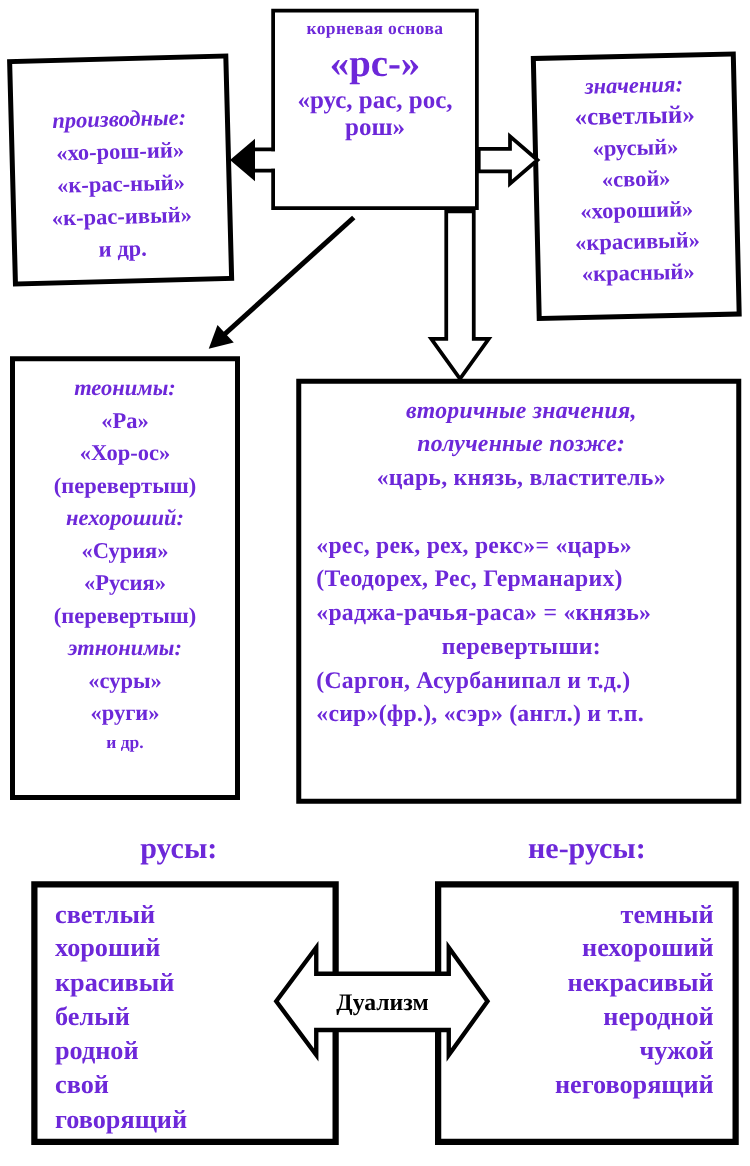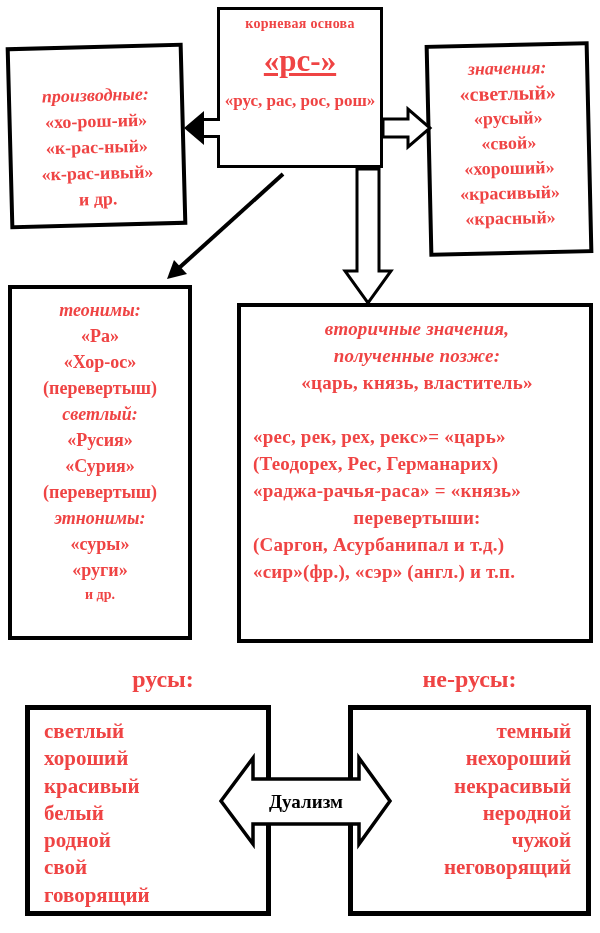--- a/index.html
+++ b/index.html
@@ -1,33 +1,33 @@
 <!DOCTYPE html>
 <html><head>
 <meta charset="utf-8">
 <style>
   html,body { margin:0; padding:0; background:#fff; }
   .canvas {
     position:relative; width:600px; height:933px; background:#fff;
-    font-family:"Liberation Serif", serif; color:#ef4444; overflow:hidden;
+    font-family:"Liberation Serif", serif; color:#6d28d9; overflow:hidden;
   }
   .box {
     position:absolute; background:#fff; border:4px solid #000;
     box-sizing:border-box; font-weight:bold;
   }
   .line { font-weight:bold; white-space:nowrap; }
   .it { font-style:italic; }
   .c { text-align:center; }
   .sm { font-size:14px; line-height:24px; }
 
   
   .root-box { left:217px; top:7px; width:166px; height:161px; border-width:3px; text-align:center; }
   .root-box .t { margin-top:6px; font-size:14px; font-weight:bold; letter-spacing:0.3px; }
-  .root-box .r { font-size:31px; font-weight:bold; margin-top:11px;text-decoration:underline; }
-  .root-box .v { font-size:17px; font-weight:bold; line-height:1.12; margin-top:12px; }
+  .root-box .r { font-size:31px; font-weight:bold; margin-top:1px; }
+  .root-box .v { font-size:20px; font-weight:bold; line-height:1.12; margin-top:0; }
 
   
   .deriv-box { left:8px; top:45px; width:177px; height:182px; transform:rotate(-1.5deg);
                text-align:center; padding-top:33px; font-size:18px; line-height:26px; }
 
   
   .mean-box { left:427px; top:43px; width:164px; height:212px; transform:rotate(-1.3deg);
               text-align:center; padding-top:9px; font-size:18px; line-height:25px; }
   .mean-box .big { font-size:20px; }
 
@@ -37,21 +37,21 @@
 
   
   .sec-box { left:237px; top:303px; width:356px; height:340px;
              padding:8px 8px 0 12px; font-size:19px; line-height:27px; letter-spacing:0.2px; }
 
   
   .rus-box  { left:25px;  top:705px; width:246px; height:211px; border-width:5px;
               padding:8px 0 0 14px; font-size:21px; line-height:27.3px; }
   .nerus-box{ left:348px; top:705px; width:243px; height:211px; border-width:5px;
               padding:8px 15px 0 0; font-size:21px; line-height:27.3px; text-align:right; }
-  .rus-header   { position:absolute; left:40px;  top:666px; width:246px; text-align:center;
+  .rus-header   { position:absolute; left:20px;  top:666px; width:246px; text-align:center;
                   font-size:24px; font-weight:bold; }
   .nerus-header { position:absolute; left:348px; top:666px; width:243px; text-align:center;
                   font-size:24px; font-weight:bold; }
 
   .arrows { position:absolute; left:0; top:0; width:600px; height:933px;
             z-index:10; pointer-events:none; }
   .dualism-text { font-family:"Liberation Serif", serif; font-weight:bold; }
 </style>
 </head>
 <body>
@@ -80,23 +80,23 @@
     <div class="line">«хороший»</div>
     <div class="line">«красивый»</div>
     <div class="line">«красный»</div>
   </div>
 
   <div class="box onym-box">
     <div class="line it">теонимы:</div>
     <div class="line">«Ра»</div>
     <div class="line">«Хор-ос»</div>
     <div class="line">(перевертыш)</div>
-    <div class="line it">светлый:</div>
+    <div class="line it">нехороший:</div>
+    <div class="line">«Сурия»</div>
     <div class="line">«Русия»</div>
-    <div class="line">«Сурия»</div>
     <div class="line">(перевертыш)</div>
     <div class="line it">этнонимы:</div>
     <div class="line">«суры»</div>
     <div class="line">«руги»</div>
     <div class="line sm">и др.</div>
   </div>
 
   <div class="box sec-box">
     <div class="line it c">вторичные значения,</div>
     <div class="line it c">полученные позже:</div>

